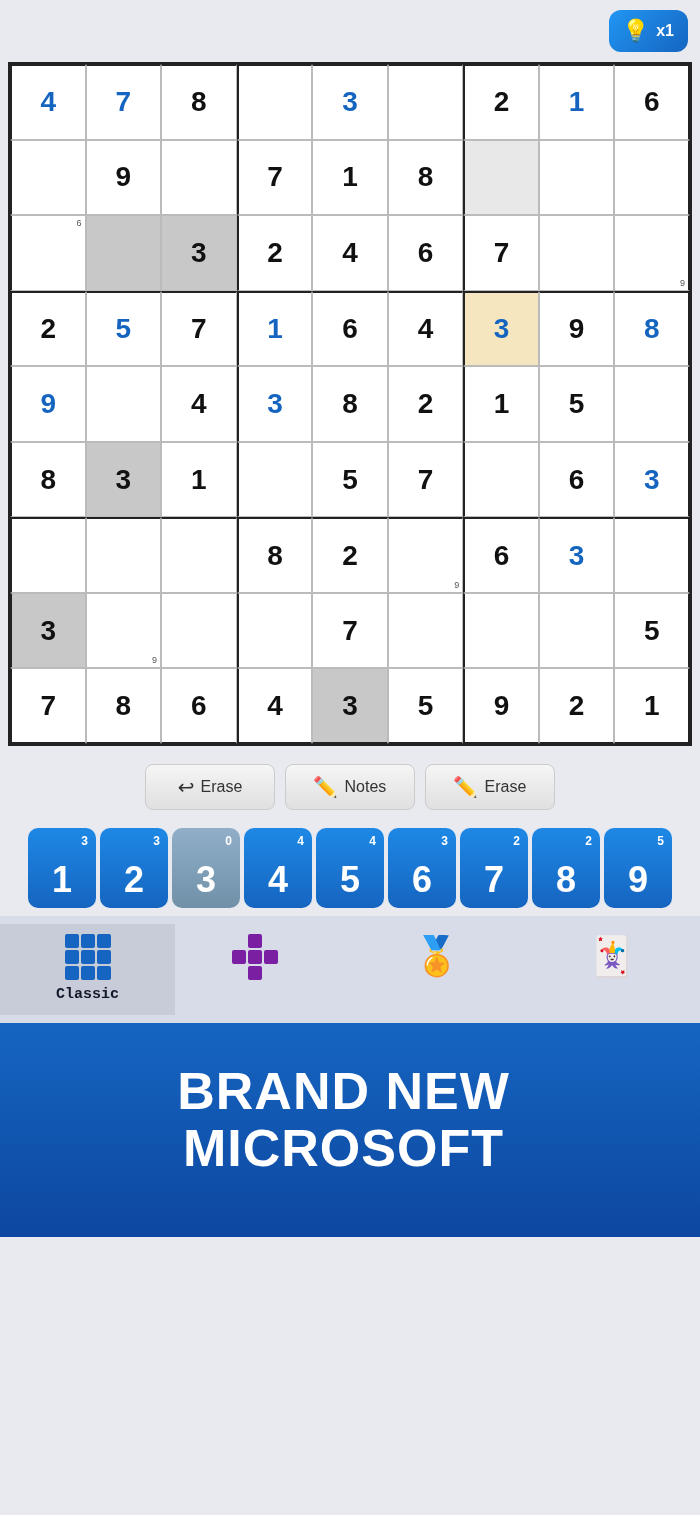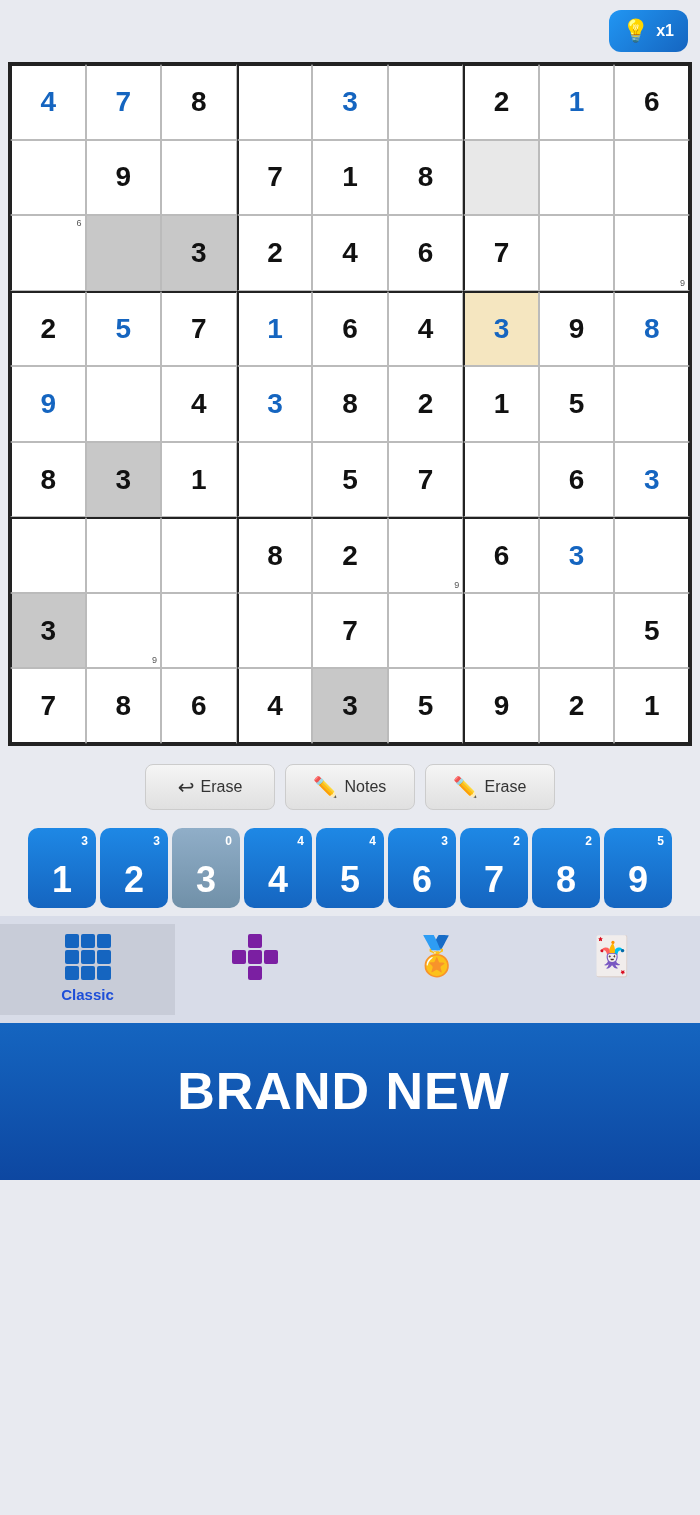--- a/index.html
+++ b/index.html
@@ -170,21 +170,22 @@
       font-size: 38px;
       margin-bottom: 6px;
     }
     .tab-item .tab-label {
       font-size: 15px;
       color: #333;
       font-weight: 500;
     }
     .tab-item.active .tab-label {
       font-weight: bold;
-      color: #1d4ed8;
+      color: #0f172a;
+      font-family: Liberation Mono, monospace;
     }
 
     
     .grid-icon {
       display: grid;
       grid-template-columns: repeat(3, 14px);
       grid-template-rows: repeat(3, 14px);
       gap: 2px;
     }
     .grid-icon .g-cell {
@@ -420,13 +421,14 @@
     <span class="tab-label"></span>
   </button>
   <button class="tab-item">
     <div class="tab-icon">🃏</div>
     <span class="tab-label"></span>
   </button>
 </div>
 
 <div class="promo-banner">
   <div class="promo-text">BRAND NEW</div>
+  <div class="promo-text">MICROSOFT</div>
 </div>
 
 </body></html>

